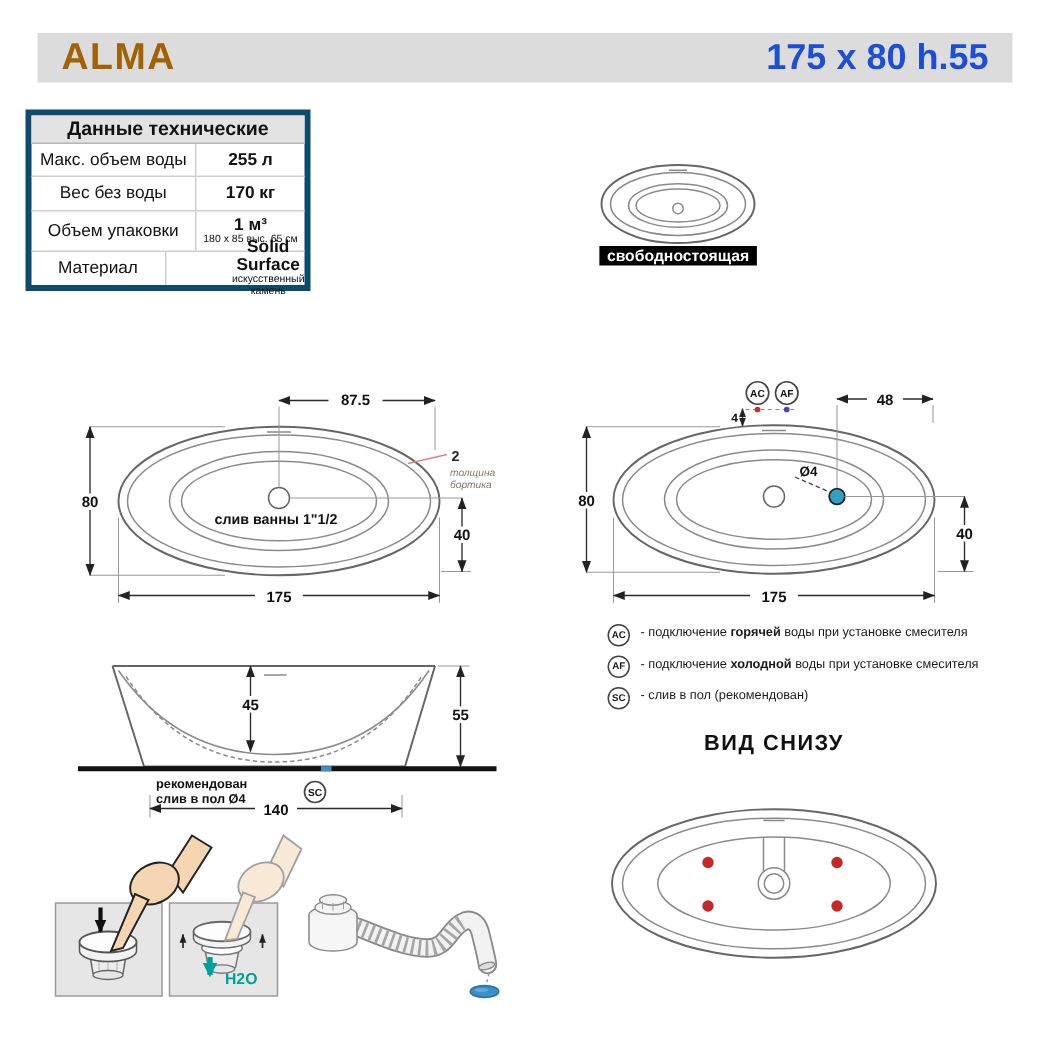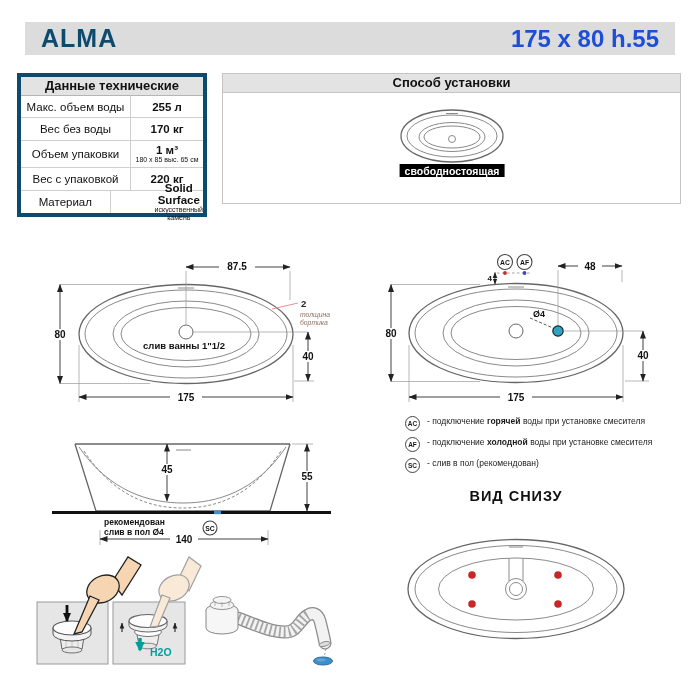--- a/index.html
+++ b/index.html
@@ -1,21 +1,21 @@
 <!DOCTYPE html>
 <html><head>
 <meta charset="utf-8">
 <style>
   html,body{margin:0;padding:0;background:#fff;}
   .page{position:relative;width:700px;height:700px;background:#fff;overflow:hidden;
         font-family:"Liberation Sans",sans-serif;color:#111;}
   
   .header-bar{position:absolute;left:25px;top:22px;width:650px;height:33px;background:#dcdcdc;
       display:flex;justify-content:space-between;align-items:center;padding:0 16px;box-sizing:border-box;}
-  .header-bar .product{font-weight:bold;font-size:25px;letter-spacing:1px;color:#0c4a6e;}
+  .header-bar .product{font-weight:bold;font-size:25px;letter-spacing:1px;color:#a16207;}
   .header-bar .size{font-weight:bold;font-size:24px;color:#1d4ed8;}
   
   .tech-table{position:absolute;left:17px;top:73px;width:190px;border:4px solid #0c4a6e;background:#fff;box-sizing:border-box;}
   .tt-header{background:#e3e3e3;font-weight:bold;font-size:13px;text-align:center;height:18px;line-height:18px;border-bottom:1px solid #b5b5b5;}
   .tt-row{display:flex;border-bottom:1px solid #cfcfcf;align-items:stretch;}
   .tt-row:last-child{border-bottom:none;gap:44px;}
   .tt-label{width:109px;border-right:1px solid #cfcfcf;display:flex;align-items:center;justify-content:center;
       font-weight:normal;font-size:11.5px;text-align:center;}
   .tt-value{flex:1;display:flex;flex-direction:column;align-items:center;justify-content:center;
       font-weight:bold;font-size:11.5px;text-align:center;line-height:12px;}
@@ -76,37 +76,28 @@
         </div>
     </div>
     <div class="tt-row h26">
       <div class="tt-label">Объем упаковки</div>
       <div class="tt-value">
           <span>1 м³</span>
           <div class="tt-note">180 x 85 выс. 65 см</div>
         </div>
     </div>
     <div class="tt-row h22">
-      <div class="tt-label">Вес с упаковкой</div>
-      <div class="tt-value">
-          <span>220 кг</span>
-        </div>
-    </div>
-    <div class="tt-row h22">
       <div class="tt-label">Материал</div>
       <div class="tt-value">
           <span>Solid Surface</span>
           <div class="tt-note">искусственный камень</div>
         </div>
     </div>
   </div>
 
-  <div class="install-box">
-    <div class="ib-header">Способ установки</div>
-  </div>
   <div class="install-type">свободностоящая</div>
 
   <div class="legend">
     <div class="legend-row">
       <span class="legend-code">AC</span>
       <span class="legend-text"><span>- подключение </span><b>горячей</b><span> воды при установке смесителя</span></span>
     </div>
     <div class="legend-row">
       <span class="legend-code">AF</span>
       <span class="legend-text"><span>- подключение </span><b>холодной</b><span> воды при установке смесителя</span></span>

